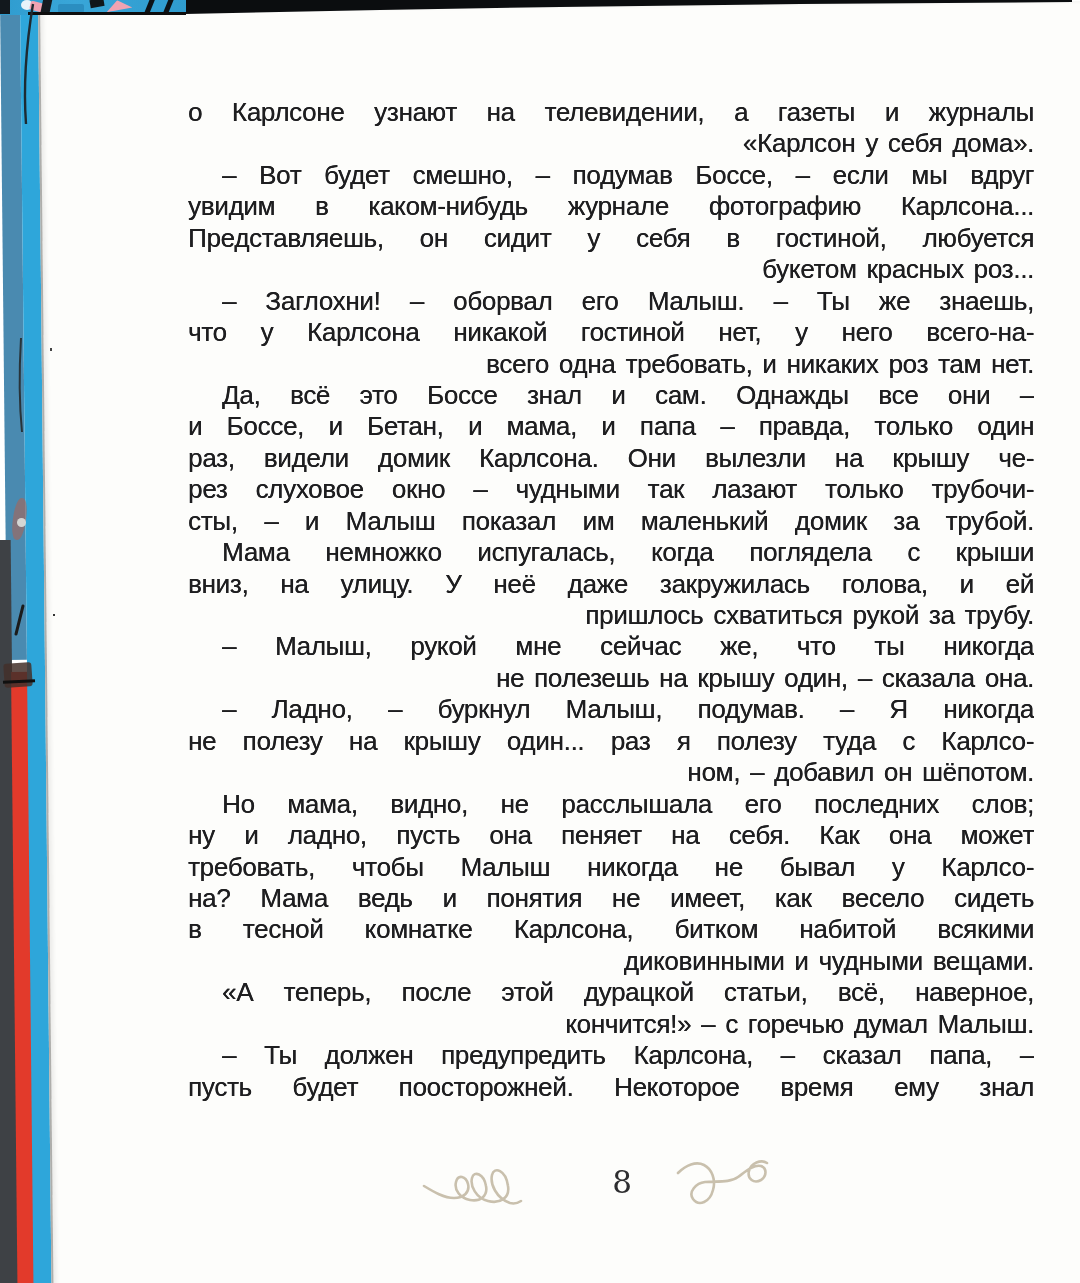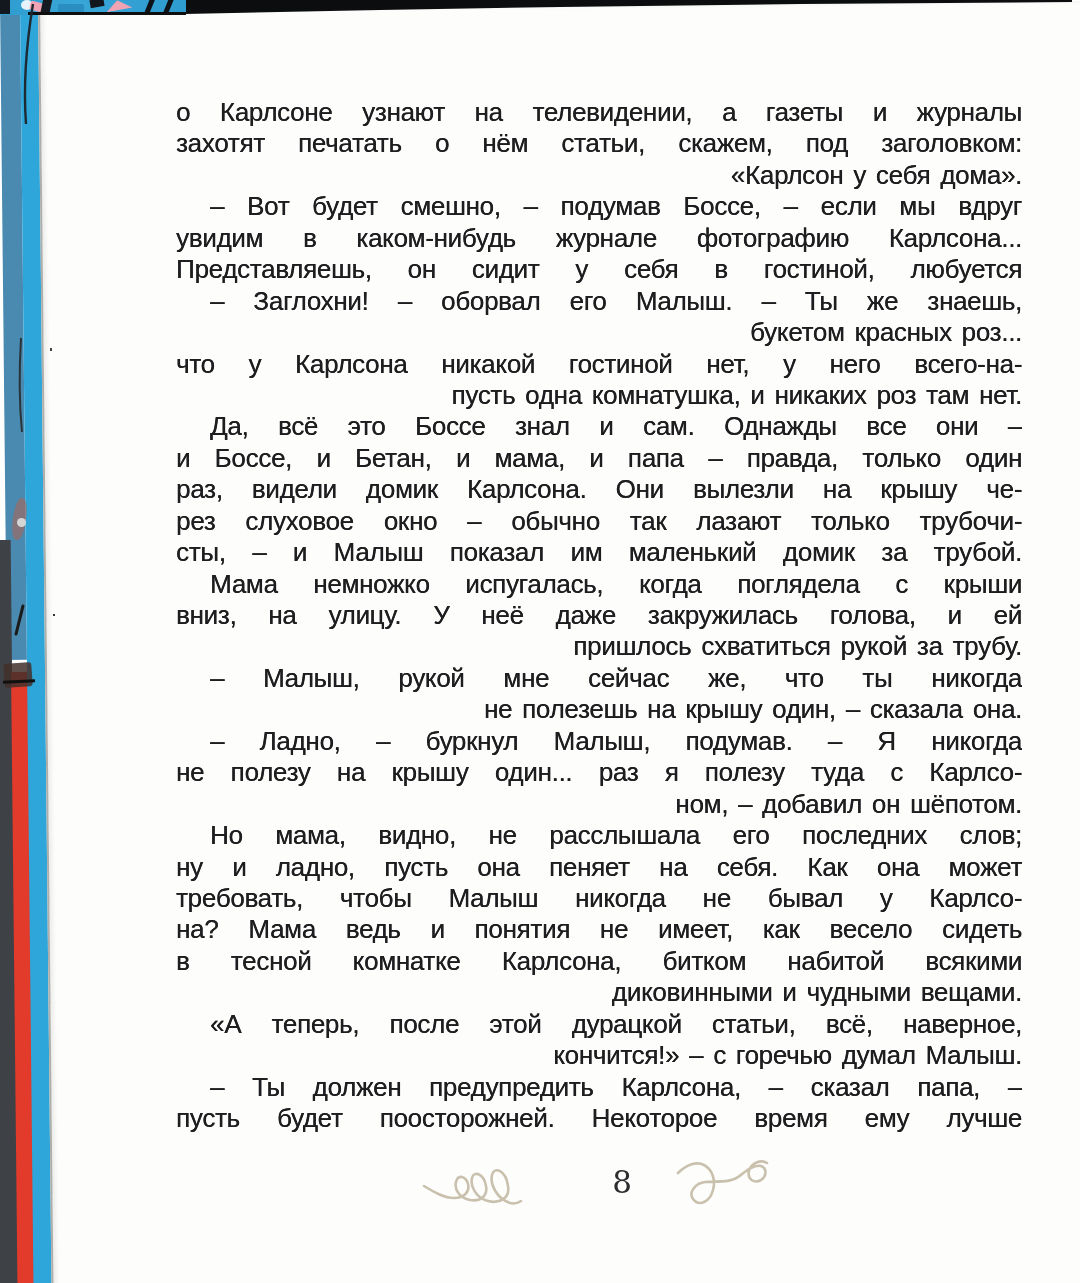--- a/index.html
+++ b/index.html
@@ -50,21 +50,21 @@
   .mark{position:absolute;}
   .smudge-red{left:13px;top:498px;width:13px;height:42px;background:#b2604f;opacity:.55;border-radius:45%;transform:rotate(8deg);}
   .smudge-dot{left:17px;top:518px;width:9px;height:9px;background:#e3e8e4;opacity:.85;border-radius:50%;}
   .slash-dark{left:18px;top:604px;width:3px;height:32px;background:#1b1b1b;border-radius:2px;transform:rotate(14deg);}
   .transition-smudge{left:4px;top:663px;width:28px;height:24px;background:#43302a;opacity:.85;border-radius:3px;transform:rotate(-4deg);}
   .transition-line{left:3px;top:680px;width:32px;height:3px;background:#101010;transform:rotate(-3deg);}
   .speck1{left:50px;top:348px;width:2px;height:3px;background:#444;}
   .speck2{left:53px;top:614px;width:2px;height:2px;background:#333;}
   
   .text-block{
-    position:absolute;left:176px;top:97px;width:846px;
+    position:absolute;left:188px;top:97px;width:846px;
     font-size:26px;line-height:31.45px;
     color:var(--ink);
     letter-spacing:-0.3px;word-spacing:3px;
     text-shadow:0.25px 0 0 currentColor;
   }
   .line{height:31.45px;overflow:hidden;text-align:right;}
   .line.justify{text-align:justify;text-align-last:justify;}
   .line.indent{text-indent:34px;}
   
   .squig{position:absolute;}
@@ -117,52 +117,51 @@
     <div class="mark smudge-dot"></div>
     <div class="mark slash-dark"></div>
     <div class="mark transition-smudge"></div>
     <div class="mark transition-line"></div>
     <div class="mark speck1"></div>
     <div class="mark speck2"></div>
   </div>
 
   <div class="text-block">
       <div class="line justify">о Карлсоне узнают на телевидении, а газеты и журналы</div>
-      <div class="line justify">захотят печатать о нём статьи, скажем, под заголовком:</div>
       <div class="line">«Карлсон у себя дома».</div>
       <div class="line indent justify">– Вот будет смешно, – подумав Боссе, – если мы вдруг</div>
       <div class="line justify">увидим в каком-нибудь журнале фотографию Карлсона...</div>
       <div class="line justify">Представляешь, он сидит у себя в гостиной, любуется</div>
+      <div class="line">букетом красных роз...</div>
       <div class="line indent justify">– Заглохни! – оборвал его Малыш. – Ты же знаешь,</div>
-      <div class="line">букетом красных роз...</div>
       <div class="line justify">что у Карлсона никакой гостиной нет, у него всего-на-</div>
-      <div class="line">пусть одна комнатушка, и никаких роз там нет.</div>
+      <div class="line">всего одна требовать, и никаких роз там нет.</div>
       <div class="line indent justify">Да, всё это Боссе знал и сам. Однажды все они –</div>
       <div class="line justify">и Боссе, и Бетан, и мама, и папа – правда, только один</div>
       <div class="line justify">раз, видели домик Карлсона. Они вылезли на крышу че-</div>
-      <div class="line justify">рез слуховое окно – обычно так лазают только трубочи-</div>
+      <div class="line justify">рез слуховое окно – чудными так лазают только трубочи-</div>
       <div class="line justify">сты, – и Малыш показал им маленький домик за трубой.</div>
       <div class="line indent justify">Мама немножко испугалась, когда поглядела с крыши</div>
       <div class="line justify">вниз, на улицу. У неё даже закружилась голова, и ей</div>
       <div class="line">пришлось схватиться рукой за трубу.</div>
       <div class="line indent justify">– Малыш, рукой мне сейчас же, что ты никогда</div>
       <div class="line">не полезешь на крышу один, – сказала она.</div>
       <div class="line indent justify">– Ладно, – буркнул Малыш, подумав. – Я никогда</div>
       <div class="line justify">не полезу на крышу один... раз я полезу туда с Карлсо-</div>
       <div class="line">ном, – добавил он шёпотом.</div>
       <div class="line indent justify">Но мама, видно, не расслышала его последних слов;</div>
       <div class="line justify">ну и ладно, пусть она пеняет на себя. Как она может</div>
       <div class="line justify">требовать, чтобы Малыш никогда не бывал у Карлсо-</div>
       <div class="line justify">на? Мама ведь и понятия не имеет, как весело сидеть</div>
       <div class="line justify">в тесной комнатке Карлсона, битком набитой всякими</div>
       <div class="line">диковинными и чудными вещами.</div>
       <div class="line indent justify">«А теперь, после этой дурацкой статьи, всё, наверное,</div>
       <div class="line">кончится!» – с горечью думал Малыш.</div>
       <div class="line indent justify">– Ты должен предупредить Карлсона, – сказал папа, –</div>
-      <div class="line justify">пусть будет поосторожней. Некоторое время ему лучше</div>
+      <div class="line justify">пусть будет поосторожней. Некоторое время ему знал</div>
     </div>
 
   <svg class="squig squig-left" width="150" height="55" viewBox="0 0 150 55">
     <path d="M4,28 C14,34 24,40 34,40 C44,40 50,34 48,26 C46,18 38,16 36,24 C34,32 40,40 50,42 C60,44 68,38 66,28 C64,16 54,12 52,20 C50,28 56,40 68,43 C80,46 90,40 88,28 C86,12 74,8 72,17 C70,26 76,40 90,45 C94,46 98,45 101,43"></path>
   </svg>
   <div class="pagenum">8</div>
   <svg class="squig squig-right" width="100" height="60" viewBox="0 0 100 60">
     <path d="M6,18 C14,10 24,6 32,10 C40,14 44,25 41,35 C38,47 27,52 21,44 C16,37 24,28 33,27 C45,26 58,28 66,22 C73,17 82,9 89,11 C95,13 95,21 89,25 C82,29 75,24 77,16 C79,8 89,4 95,8"></path>
   </svg>
 

